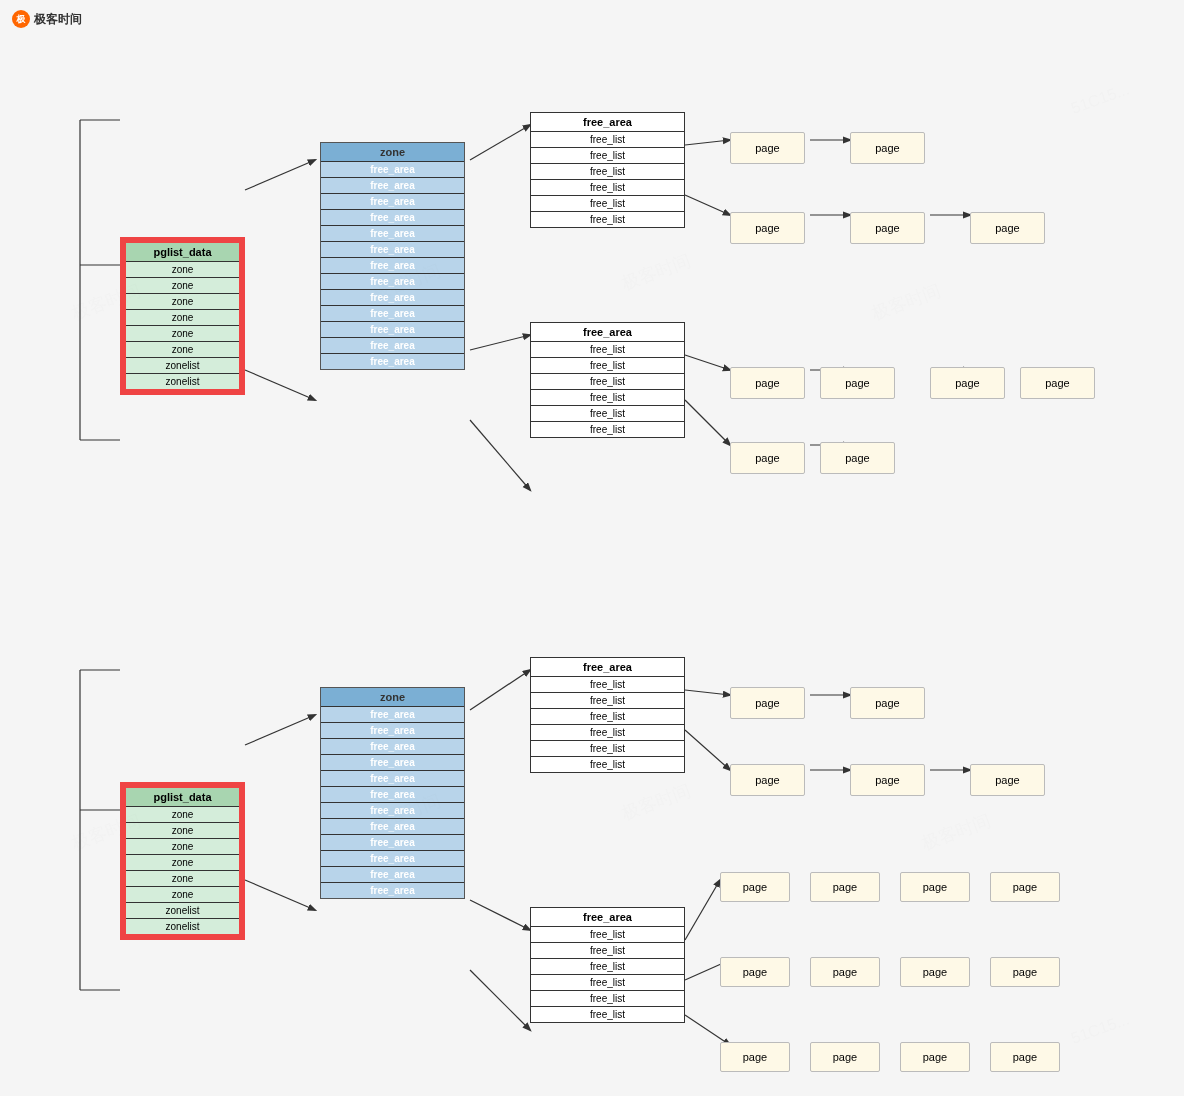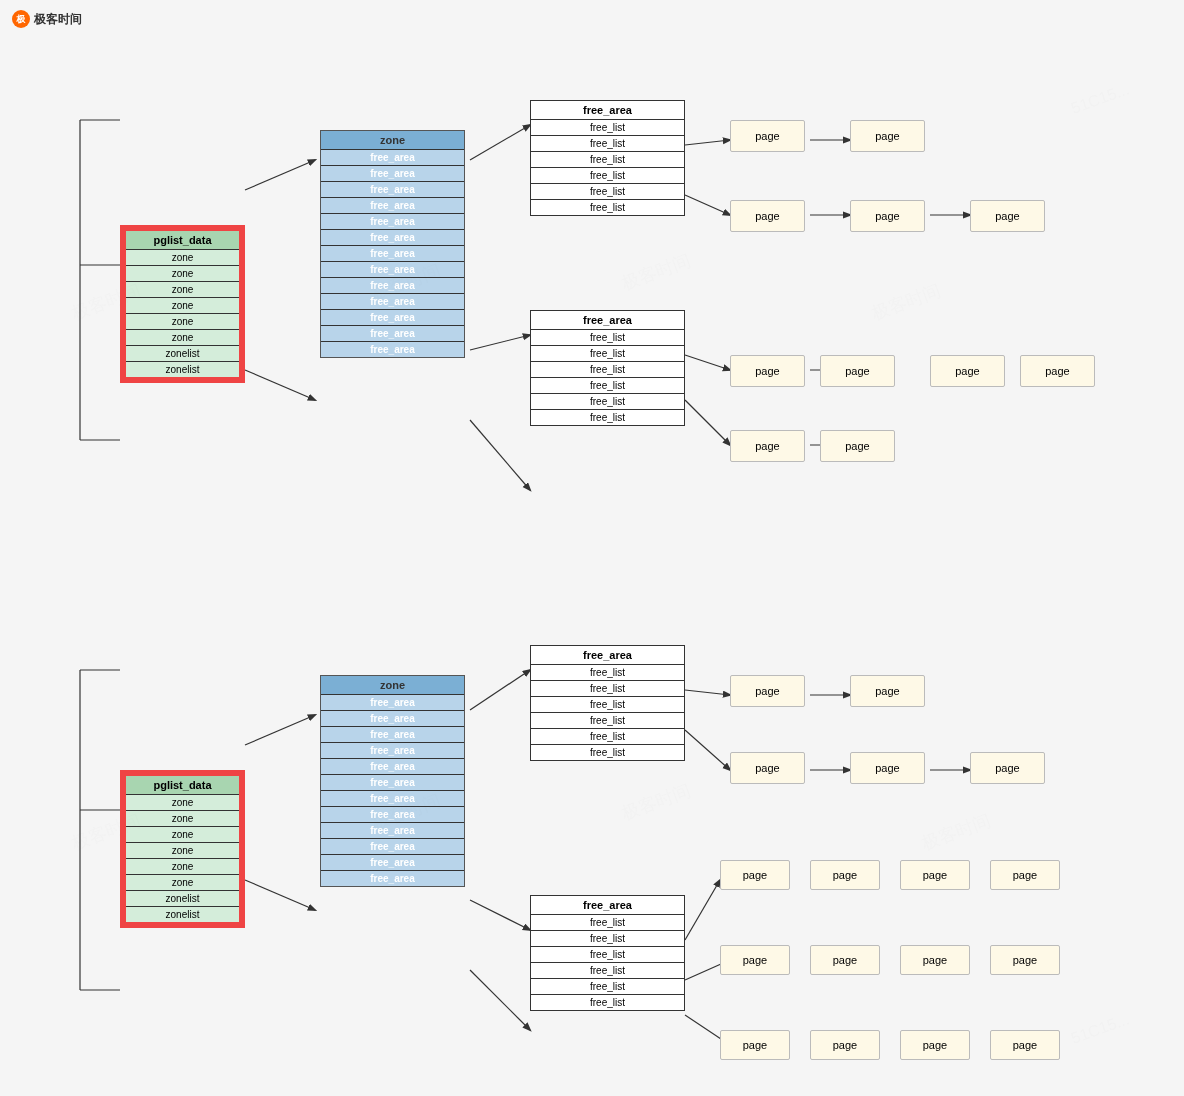--- a/index.html
+++ b/index.html
@@ -44,20 +44,21 @@
       width: 1150px;
       height: 1040px;
     }
 
     
     .box {
       position: absolute;
       border: 1px solid #333;
       background: white;
       text-align: center;
+      margin-top: 12px;
     }
     .box-header {
       font-weight: bold;
       padding: 3px 2px;
       font-size: 11px;
     }
     .box-row {
       border-top: 1px solid #333;
       padding: 2px 4px;
       font-size: 10px;

